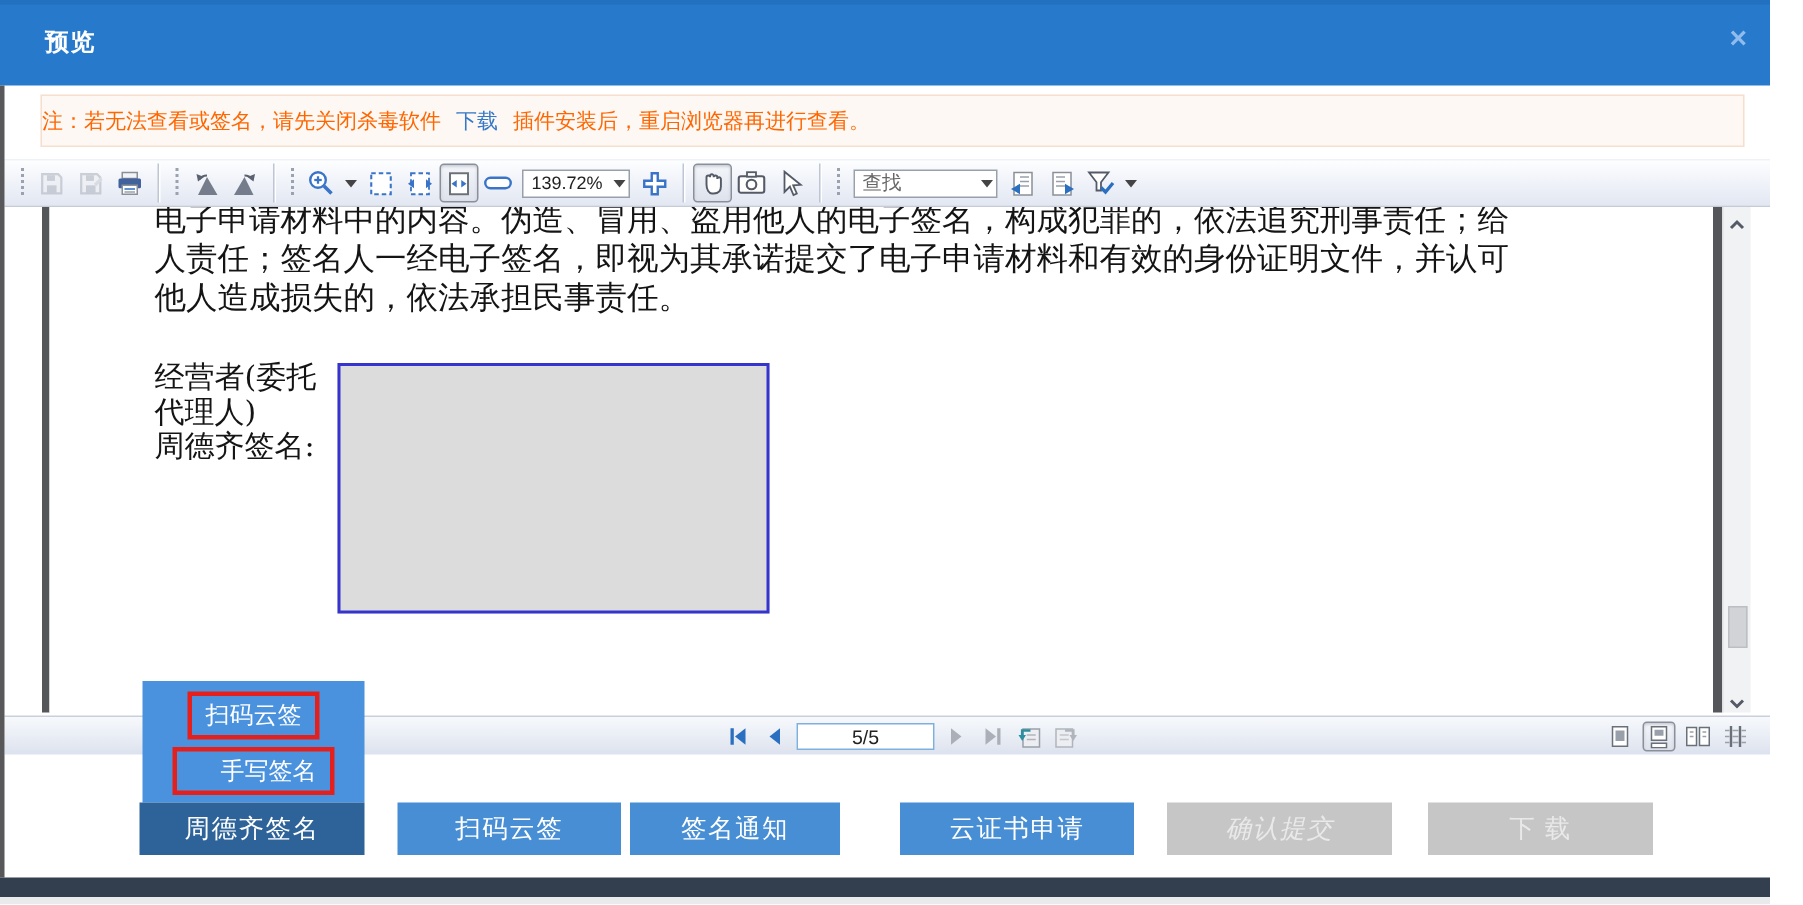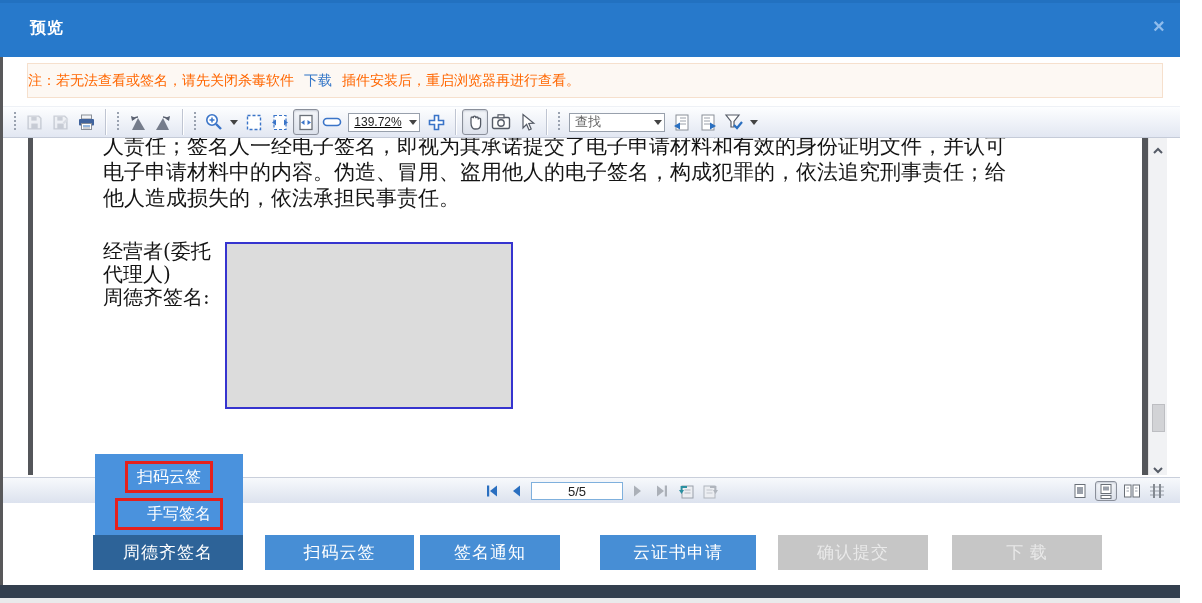--- a/index.html
+++ b/index.html
@@ -29,21 +29,21 @@
            background:linear-gradient(#fdfeff,#e2e7f2);border-top:1px solid #eef1f6;border-bottom:1px solid #c5cbd8;
            display:flex;align-items:center;padding-left:6px;}
   .grip{width:4px;height:20px;margin:0 4px;background-image:repeating-linear-gradient(#9aa2b0 0 2px,transparent 2px 4px);background-size:2px 100%;background-repeat:no-repeat;background-position:center;}
   .sep{width:1px;height:26px;background:#bfc5d2;margin:0 6px;box-shadow:1px 0 0 #fff;}
   .tbtn{width:26px;height:26px;display:flex;align-items:center;justify-content:center;flex:none;}
   .tbtn.disabled{opacity:.55;}
   .pressed{border:1px solid #8a8f9a;border-radius:3px;background:linear-gradient(#f4f6f9,#dde2ec);box-shadow:inset 0 1px 2px #c3c8d2;box-sizing:border-box;}
   .caret{width:0;height:0;border-left:4px solid transparent;border-right:4px solid transparent;border-top:5px solid #444;margin:0 3px;flex:none;}
   .combo{height:19px;background:#fff;border:1px solid #98a0ac;display:flex;align-items:center;box-sizing:border-box;flex:none;}
   .combo .caret{margin:0 2px;}
-  .zoom-combo{width:72px;margin:0 3px;text-decoration:underline;}
+  .zoom-combo{width:72px;margin:0 3px;}
   .zoom-combo .val{flex:1;text-align:center;font-size:12px;color:#222;}
   .find-combo{width:96px;margin:0 4px;}
   .find-combo .val{flex:1;font-size:13px;color:#666;padding-left:5px;}
 
   
   .doc-border-left{left:28px;top:138px;width:5px;height:337px;background:#54565a;}
   .doc-border-right{left:1142px;top:138px;width:6px;height:337px;background:#54565a;}
   .doc-white{left:33px;top:138px;width:1109px;height:337px;background:#fff;overflow:hidden;}
   .doc-par{position:absolute;left:70px;top:-5px;width:990px;font-family:"DejaVu Serif","Liberation Serif",serif;
            font-size:21px;line-height:26px;color:#141414;text-align:justify;}
@@ -70,21 +70,21 @@
   .popup-item{width:82px;height:26px;margin:7px auto 0;border:3px solid #e5201c;display:flex;align-items:center;justify-content:center;
               color:#fff;font-size:16px;cursor:pointer;}
   .popup-item + .popup-item{margin-top:5px;padding-left:20px;}
 
   
   .btn{top:535px;height:35px;display:flex;align-items:center;justify-content:center;color:#fff;font-size:17px;cursor:pointer;letter-spacing:1px;}
   .btn-dark{left:93px;width:150px;background:#2d6398;z-index:21;}
   .btn-p1{left:265px;width:149px;background:#478ed5;}
   .btn-p2{left:420px;width:140px;background:#478ed5;}
   .btn-p3{left:600px;width:156px;background:#478ed5;}
-  .btn-d1{left:778px;width:150px;background:#c6c6c6;color:#e9e9e9;cursor:default;}
+  .btn-d1{left:778px;width:150px;background:#c6c6c6;color:#e9e9e9;cursor:default;font-style:italic;}
   .btn-d2{left:952px;width:150px;background:#c6c6c6;color:#e9e9e9;cursor:default;}
 </style>
 </head>
 <body>
 
 <div id="screen">
 
   <div class="abs titlebar"></div>
   <div class="abs title-text">预览</div>
   <div class="abs close-x">×</div>
@@ -228,22 +228,22 @@
           <polygon points="2,2 15,2 10,8.5 10,14 7,14 7,8.5" fill="#fff" stroke="#555b66" stroke-width="1.2"></polygon>
           <path d="M10 12 l3 3 5-6" stroke="#2a6fc0" stroke-width="2.2" fill="none"></path>
         </svg>
     </div>
     <div class="caret"></div>
   </div>
 
   <div class="abs doc-border-left"></div>
   <div class="abs doc-white">
     <div class="doc-par">
+      <div>电子申请材料中的内容。伪造、冒用、盗用他人的电子签名，构成犯罪的，依法追究刑事责任；给</div>
       <div>人责任；签名人一经电子签名，即视为其承诺提交了电子申请材料和有效的身份证明文件，并认可</div>
-      <div>电子申请材料中的内容。伪造、冒用、盗用他人的电子签名，构成犯罪的，依法追究刑事责任；给</div>
       <div>他人造成损失的，依法承担民事责任。</div>
     </div>
     <div class="sign-label">
       <div>经营者(委托</div>
       <div>代理人)</div>
       <div>周德齐签名:</div>
     </div>
     <div class="sign-box"></div>
   </div>
   <div class="abs doc-border-right"></div>

